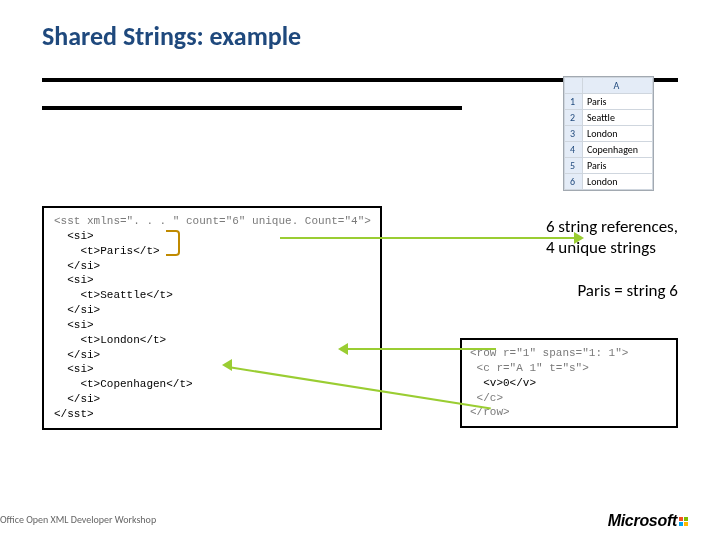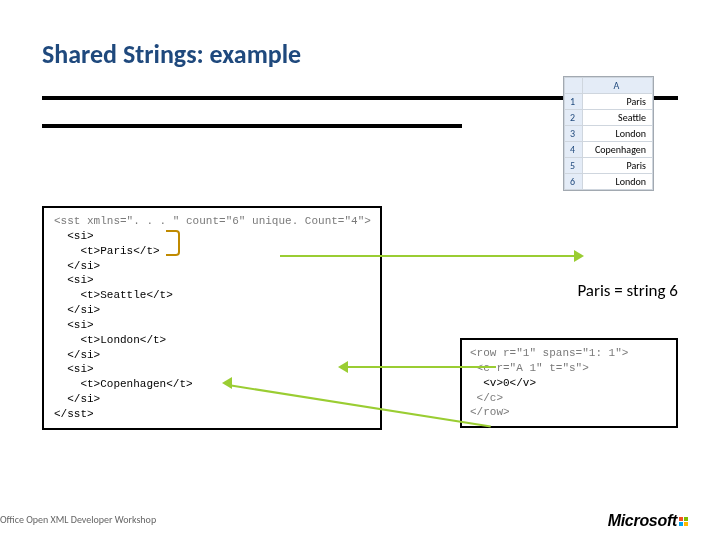--- a/index.html
+++ b/index.html
@@ -1,34 +1,34 @@
 <!DOCTYPE html>
 <html><head>
 <meta charset="utf-8">
 <style>
   * { margin:0; padding:0; box-sizing:border-box; }
   body { width:720px; height:540px; background:#fff; font-family:"Segoe UI",Calibri,Arial,sans-serif; position:relative; overflow:hidden; }
-  .slide { padding:38px 42px 0 42px; position:relative; height:100%; }
+  .slide { padding:20px 42px 0 42px; position:relative; height:100%; }
   .title { font-size:26px; font-weight:700; color:#1f497d; margin-bottom:26px; }
   .sub { font-size:19px; color:#000; margin-bottom:6px; }
   .rule { height:4px; background:#000; margin-bottom:24px; }
   .sub2 { font-size:19px; color:#000; margin-bottom:6px; }
   .rule2 { height:4px; background:#000; margin-bottom:10px; width:420px; }
   .codebox { border:2px solid #000; padding:6px 10px; font-family:"Courier New",monospace; font-size:11px; line-height:1.35; white-space:pre; width:340px; position:absolute; left:42px; top:206px; }
   .hi { color:#7a7a7a; }
   .right-note { position:absolute; right:42px; font-size:17px; color:#000; line-height:1.25; }
   .note1 { top:216px; }
   .note2 { top:280px; }
   .rowbox { position:absolute; right:42px; top:338px; width:218px; border:2px solid #000; padding:6px 8px; font-family:"Courier New",monospace; font-size:11px; line-height:1.35; white-space:pre; }
   .excel { position:absolute; top:76px; right:66px; border:1px solid #a2a9b1; font-size:10px; }
   .excel table { border-collapse:collapse; }
   .excel td,.excel th { border:1px solid #cfd6de; padding:1px 6px 1px 4px; height:14px; }
   .excel th { background:#e4ecf7; color:#1f497d; font-weight:400; text-align:center; width:18px; }
   .excel .hcol { background:#e4ecf7; width:70px; text-align:center; color:#1f497d; }
-  .excel .cell { background:#fff; text-align:right; width:64px; }
+  .excel .cell { background:#fff; text-align:left; width:64px; }
   .footer { position:absolute; bottom:14px; font-size:10px; color:#666; left:0; right:0; text-align:left; }
   .mslogo { position:absolute; bottom:10px; right:32px; font-family:"Segoe UI",Arial,sans-serif; font-size:16px; font-style:italic; font-weight:700; color:#000; letter-spacing:-0.3px;margin-top:41px; }
   .mslogo .mark { display:inline-block; width:9px; height:9px; margin-left:2px; position:relative; }
   .mslogo .mark span { position:absolute; width:4px; height:4px; }
   .sq1{background:#f25022;top:0;left:0}.sq2{background:#7fba00;top:0;right:0}.sq3{background:#00a4ef;bottom:0;left:0}.sq4{background:#ffb900;bottom:0;right:0}
   .arrow { position:absolute; pointer-events:none; }
   .bracket { position:absolute; width:14px; border:2px solid #c08a00; border-left:none; border-radius:0 4px 4px 0; left:166px; top:230px; height:26px; }
   .arrow-line { position:absolute; height:2px; background:#9acd32; }
   .arrow-head { position:absolute; width:0; height:0; border-style:solid; }
 </style>
@@ -53,21 +53,22 @@
 <span>    &lt;t&gt;London&lt;/t&gt;</span>
 <span>  &lt;/si&gt;</span>
 <span>  &lt;si&gt;</span>
 <span>    &lt;t&gt;Copenhagen&lt;/t&gt;</span>
 <span>  &lt;/si&gt;</span>
 <span>&lt;/sst&gt;</span></div>
 
   <div class="bracket"></div>
 
   <div class="right-note note1">
-    <br>
+    <span>6 string references,</span><br>
+    <span>4 unique strings</span>
   </div>
 
   <div class="right-note note2">Paris = string 6</div>
 
   <div class="rowbox"><span class="hi">&lt;row r="1" spans="1: 1"&gt;</span>
 <span class="hi"> &lt;c r="A 1" t="s"&gt;</span>
 <span>  &lt;v&gt;0&lt;/v&gt;</span>
 <span class="hi"> &lt;/c&gt;</span>
 <span class="hi">&lt;/row&gt;</span></div>
 

